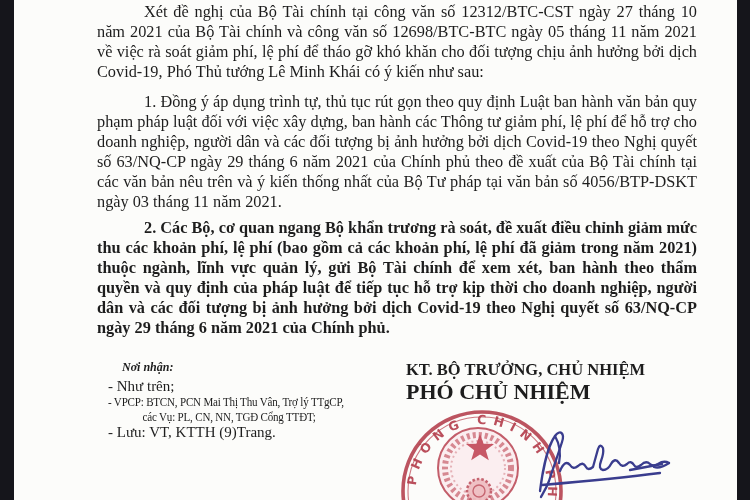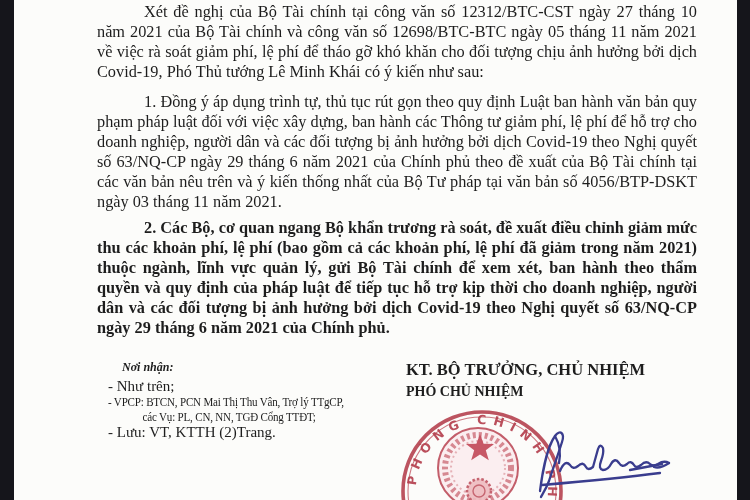--- a/index.html
+++ b/index.html
@@ -33,21 +33,21 @@
   .recipients .item.small{
     font-size:11.5px;line-height:14.5px;letter-spacing:-0.2px;
     transform:scaleX(0.96);transform-origin:left center;
   }
   .recipients .item.indent{padding-left:36px;}
   .signoff{
     position:absolute;left:392px;top:359px;width:310px;
     text-align:left;font-weight:bold;
   }
   .signoff .l1{font-size:16.5px;line-height:22px;margin:0;}
-  .signoff .l2{font-size:14px;line-height:22px;margin:0;}
+  .signoff .l2{font-size:22px;line-height:22px;margin:0;}
   .seal-wrap{position:absolute;left:378px;top:402px;width:180px;height:98px;}
   .sig-wrap{position:absolute;left:498px;top:423px;width:210px;height:77px;}
   .edge{position:absolute;top:0;height:500px;background:#15151b;}
   .edge.left{left:0;width:14px;}
   .edge.right{left:737px;width:13px;}
   svg{display:block;}
 </style>
 </head>
 <body>
 
@@ -57,21 +57,21 @@
     <p class="p0">Xét đề nghị của Bộ Tài chính tại công văn số 12312/BTC-CST ngày 27 tháng 10 năm 2021 của Bộ Tài chính và công văn số 12698/BTC-BTC ngày 05 tháng 11 năm 2021 về việc rà soát giảm phí, lệ phí để tháo gỡ khó khăn cho đối tượng chịu ảnh hưởng bởi dịch Covid-19, Phó Thủ tướng Lê Minh Khái có ý kiến như sau:</p>
     <p class="p1">1. Đồng ý áp dụng trình tự, thủ tục rút gọn theo quy định Luật ban hành văn bản quy phạm pháp luật đối với việc xây dựng, ban hành các Thông tư giảm phí, lệ phí để hỗ trợ cho doanh nghiệp, người dân và các đối tượng bị ảnh hưởng bởi dịch Covid-19 theo Nghị quyết số 63/NQ-CP ngày 29 tháng 6 năm 2021 của Chính phủ theo đề xuất của Bộ Tài chính tại các văn bản nêu trên và ý kiến thống nhất của Bộ Tư pháp tại văn bản số 4056/BTP-DSKT ngày 03 tháng 11 năm 2021.</p>
     <p class="p2">2. Các Bộ, cơ quan ngang Bộ khẩn trương rà soát, đề xuất điều chỉnh giảm mức thu các khoản phí, lệ phí (bao gồm cả các khoản phí, lệ phí đã giảm trong năm 2021) thuộc ngành, lĩnh vực quản lý, gửi Bộ Tài chính để xem xét, ban hành theo thẩm quyền và quy định của pháp luật để tiếp tục hỗ trợ kịp thời cho doanh nghiệp, người dân và các đối tượng bị ảnh hưởng bởi dịch Covid-19 theo Nghị quyết số 63/NQ-CP ngày 29 tháng 6 năm 2021 của Chính phủ.</p>
   </div>
 
   <div class="recipients">
     <p class="hdr">Nơi nhận:</p>
     <p class="item">- Như trên;</p>
     <p class="item small">- VPCP: BTCN, PCN Mai Thị Thu Vân, Trợ lý TTgCP,</p>
     <p class="item small indent">các Vụ: PL, CN, NN, TGĐ Cổng TTĐT;</p>
-    <p class="item">- Lưu: VT, KTTH (2)Trang.</p>
+    <p class="item">- Lưu: VT, KTTH (9)Trang.</p>
   </div>
 
   <div class="signoff">
     <p class="l1">KT. BỘ TRƯỞNG, CHỦ NHIỆM</p>
     <p class="l2">PHÓ CHỦ NHIỆM</p>
   </div>
 
   <div class="seal-wrap">
     <svg width="180" height="98" viewBox="0 0 180 98">
       <defs>

